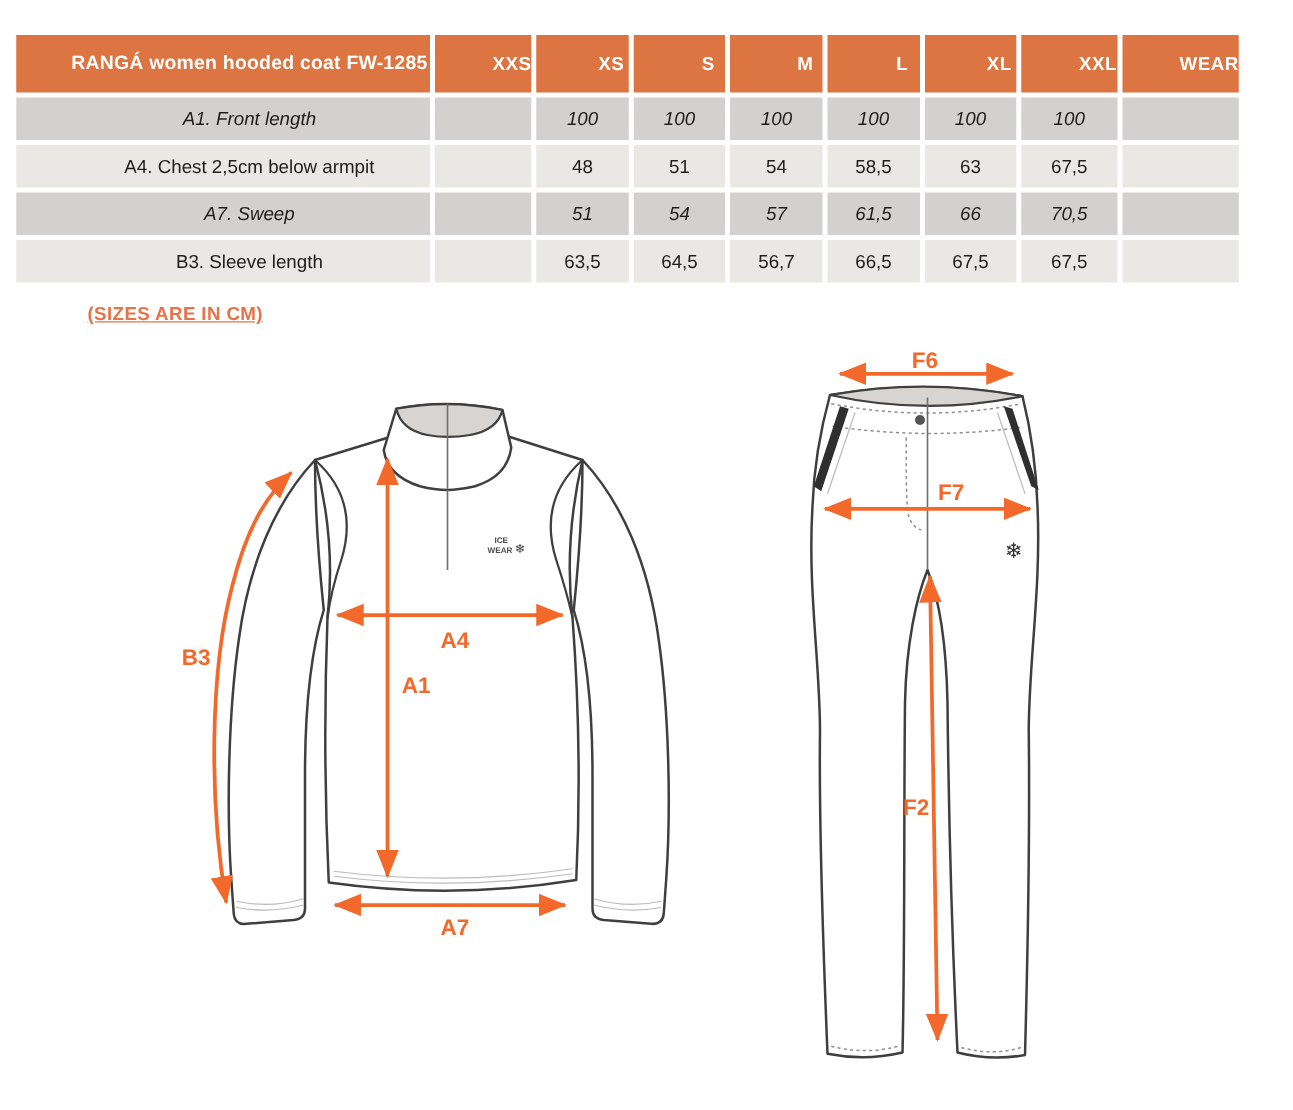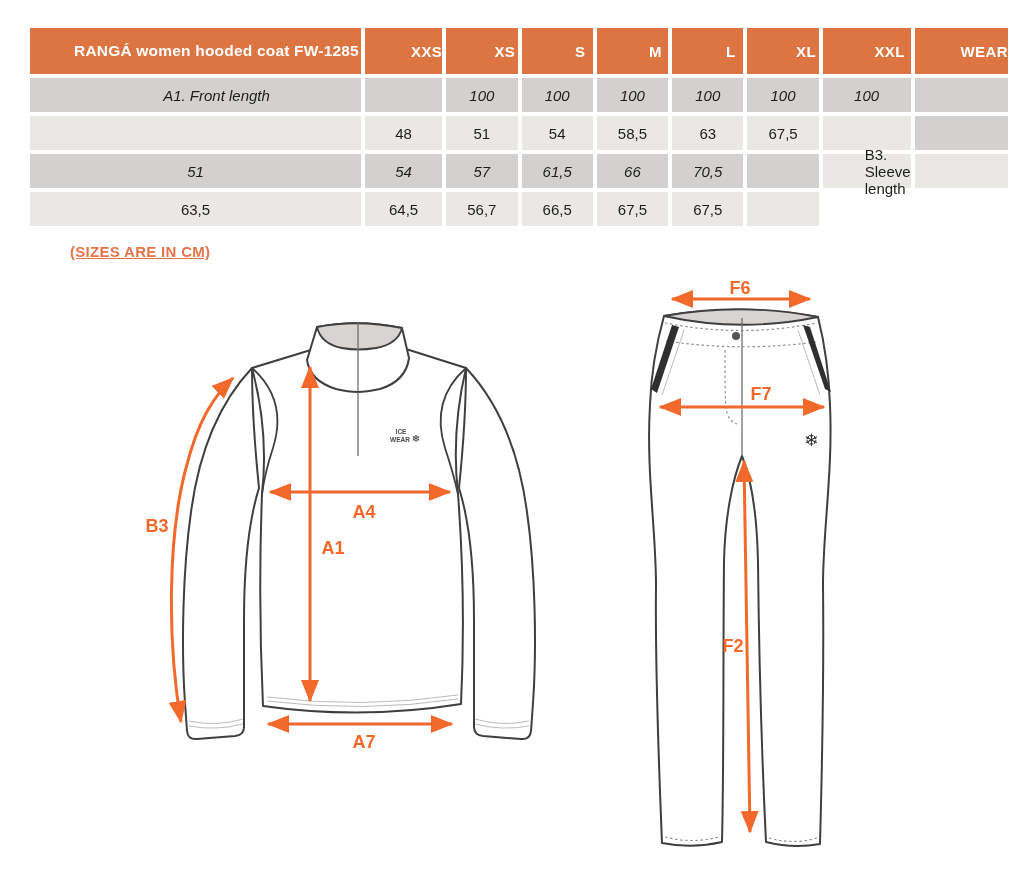--- a/index.html
+++ b/index.html
@@ -9,21 +9,21 @@
     --row-dark:#D2D1CF;
     --row-light:#E9E8E5;
   }
   html,body{margin:0;padding:0;background:#fff;}
   body{
     width:1034px;height:888px;position:relative;overflow:hidden;
     font-family:"Liberation Sans",sans-serif;
   }
   
   .size-table{
-    position:absolute;left:30px;top:28px;width:978px;
+    position:absolute;left:13px;top:28px;width:978px;
     display:grid;
     grid-template-columns:331px repeat(8,1fr);
     grid-template-rows:46px repeat(4,34px);
     gap:4px;
   }
   .size-table .cell{display:flex;align-items:center;justify-content:center;}
   .hcell{
     background:var(--header-orange);
     color:#fff;font-weight:700;font-size:15px;letter-spacing:.4px;padding-left:46px;
   }
@@ -69,29 +69,31 @@
   <div class="cell r-dark dcell label-cell">A1. Front length</div>
   <div class="cell r-dark dcell"></div>
   <div class="cell r-dark dcell">100</div>
   <div class="cell r-dark dcell">100</div>
   <div class="cell r-dark dcell">100</div>
   <div class="cell r-dark dcell">100</div>
   <div class="cell r-dark dcell">100</div>
   <div class="cell r-dark dcell">100</div>
   <div class="cell r-dark dcell"></div>
 
+  <div class="cell r-light dcell label-cell">A4. Chest 2,5cm below armpit</div>
   <div class="cell r-light dcell"></div>
   <div class="cell r-light dcell">48</div>
   <div class="cell r-light dcell">51</div>
   <div class="cell r-light dcell">54</div>
   <div class="cell r-light dcell">58,5</div>
   <div class="cell r-light dcell">63</div>
   <div class="cell r-light dcell">67,5</div>
   <div class="cell r-light dcell"></div>
 
+  <div class="cell r-dark dcell label-cell">A7. Sweep</div>
   <div class="cell r-dark dcell"></div>
   <div class="cell r-dark dcell">51</div>
   <div class="cell r-dark dcell">54</div>
   <div class="cell r-dark dcell">57</div>
   <div class="cell r-dark dcell">61,5</div>
   <div class="cell r-dark dcell">66</div>
   <div class="cell r-dark dcell">70,5</div>
   <div class="cell r-dark dcell"></div>
 
   <div class="cell r-light dcell label-cell">B3. Sleeve length</div>

